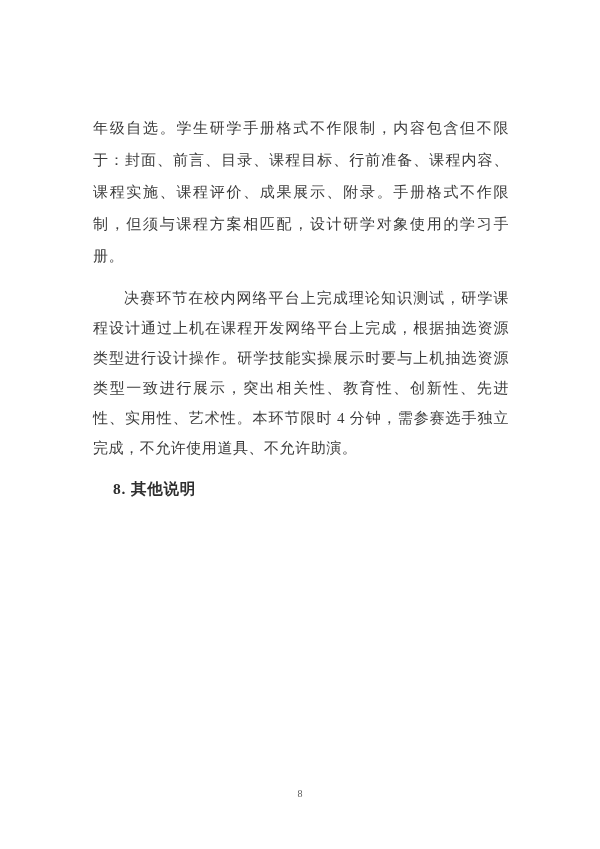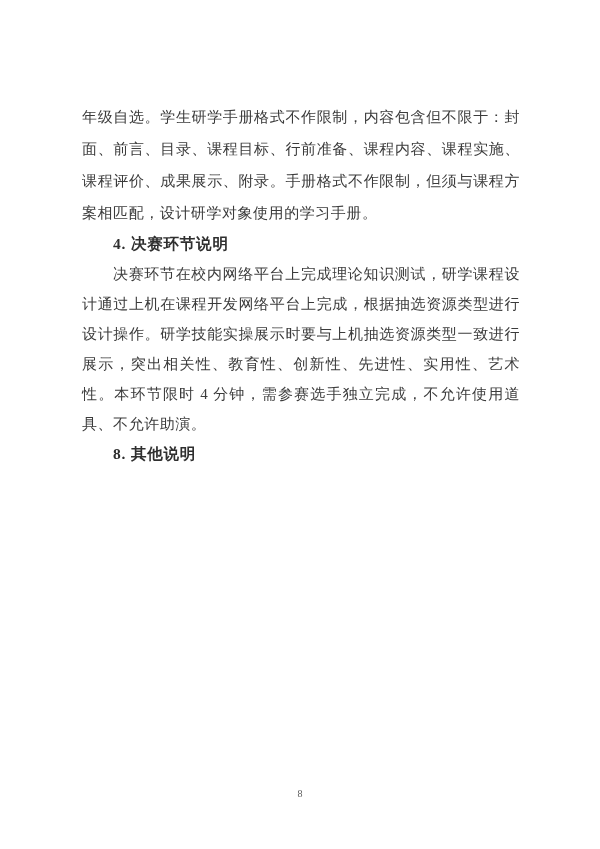--- a/index.html
+++ b/index.html
@@ -19,21 +19,21 @@
     position: absolute;
     left: 82px;
     top: 101px;
     width: 438px;
     color: #3b3b3b;
     font-size: 15px;
     letter-spacing: 0.55px;
     text-align: justify;
   }
   .text-block p {
-    margin: 0;
+    margin: 11px;
     line-height: 32px;
   }
   .indent {
     text-indent: 31px;
   }
   .tight {
     line-height: 30px !important;
   }
   .heading {
     margin: 0;
@@ -64,21 +64,20 @@
 </head>
 <body>
 
 <div class="page">
 
   <div class="text-block">
 
     <p class="body-text">年级自选。学生研学手册格式不作限制，内容包含但不限于：封面、前言、目录、课程目标、行前准备、课程内容、课程实施、课程评价、成果展示、附录。手册格式不作限制，但须与课程方案相匹配，设计研学对象使用的学习手册。</p>
 
 
-    <h3 class="heading">4. 决赛环节说明</h3>
 
     <p class="body-text indent tight">决赛环节在校内网络平台上完成理论知识测试，研学课程设计通过上机在课程开发网络平台上完成，根据抽选资源类型进行设计操作。研学技能实操展示时要与上机抽选资源类型一致进行展示，突出相关性、教育性、创新性、先进性、实用性、艺术性。本环节限时 4 分钟，需参赛选手独立完成，不允许使用道具、不允许助演。</p>
 
     <h3 class="heading">8. 其他说明</h3>
 
 
   </div>
 
   <div class="footer">
     <span class="page-number">8</span>

